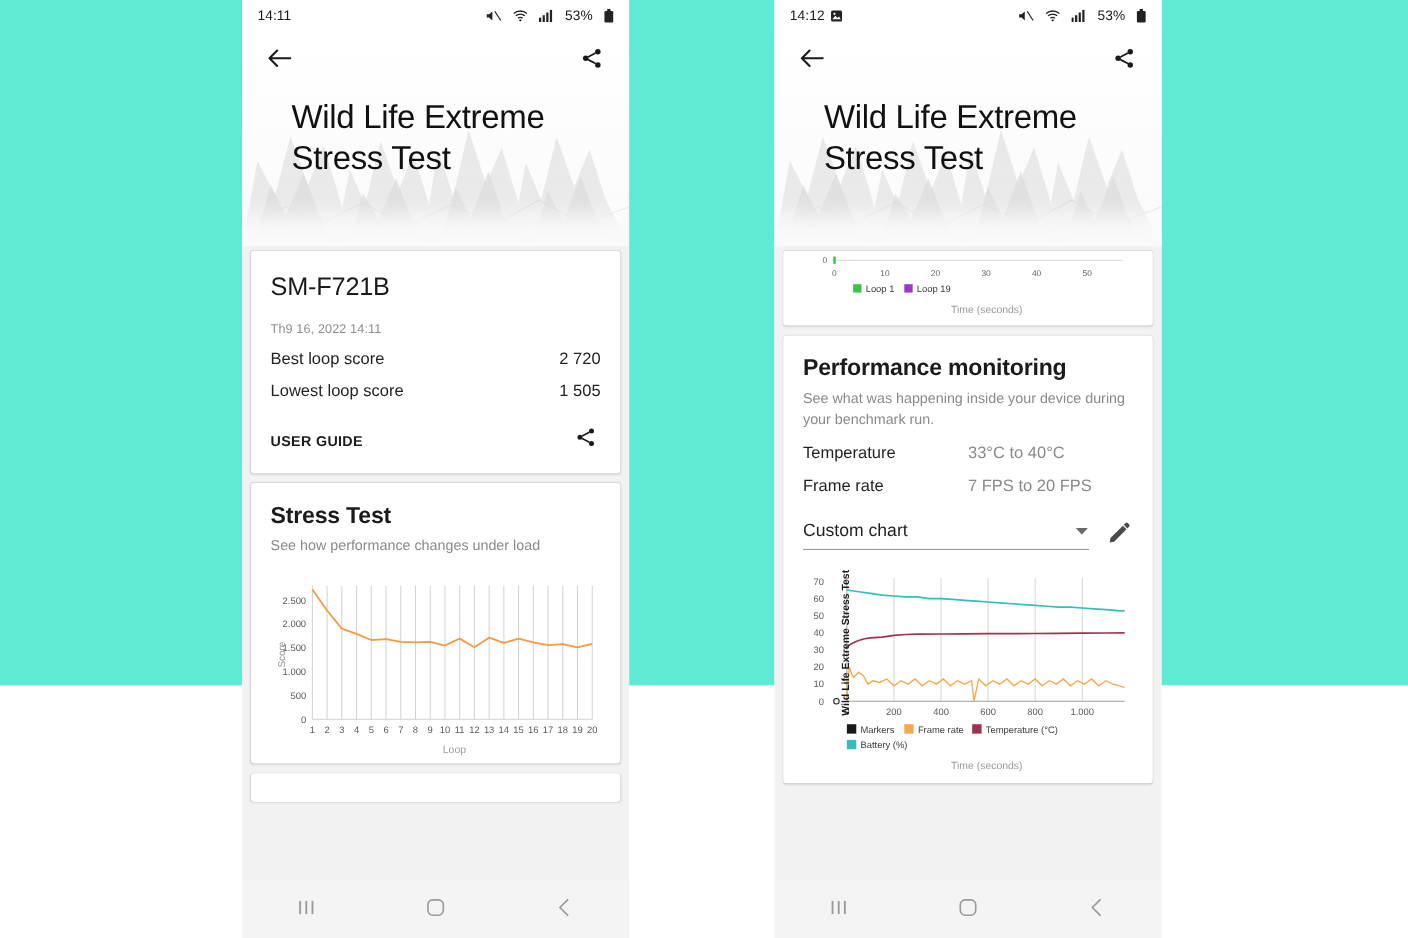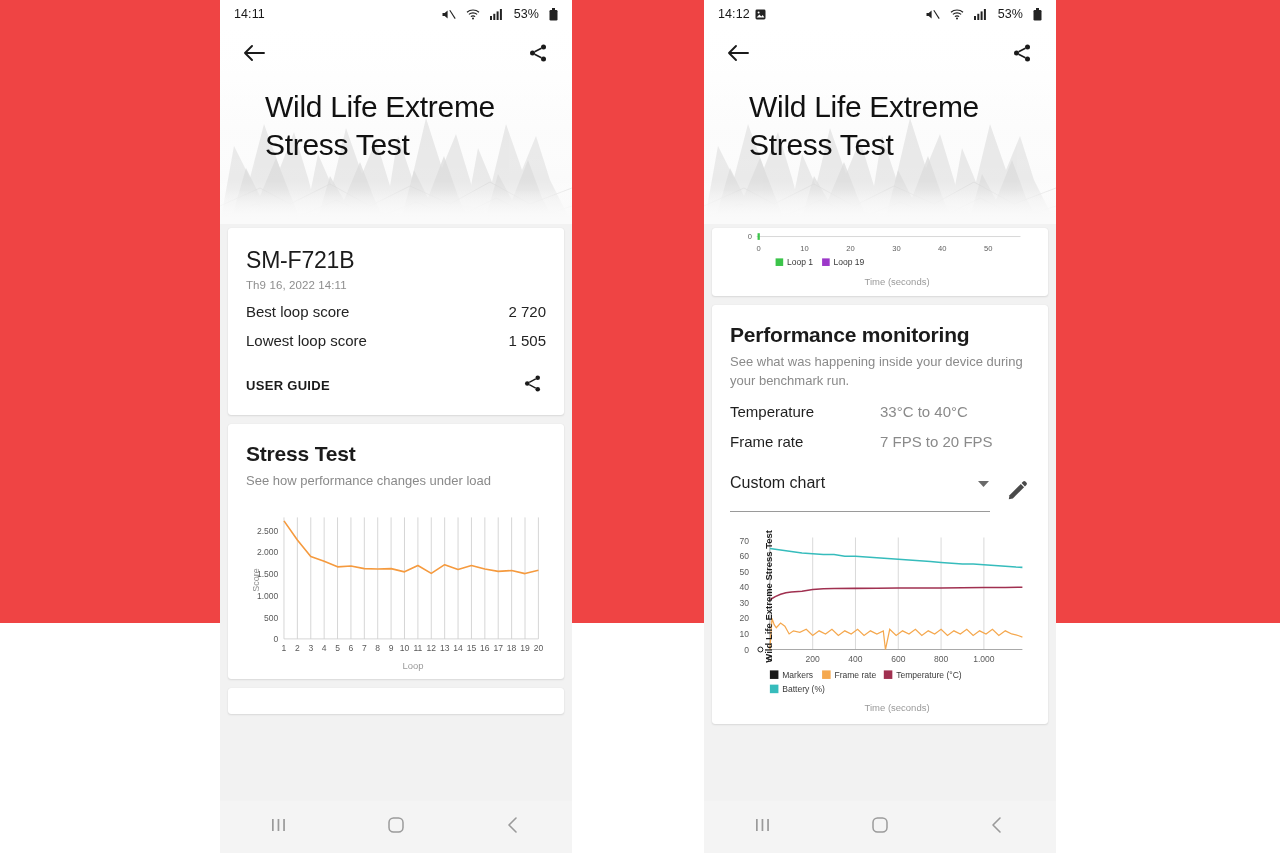--- a/index.html
+++ b/index.html
@@ -2,21 +2,21 @@
 <html><head>
 <meta charset="utf-8">
 <style>
   * { box-sizing: border-box; margin: 0; padding: 0; }
   html, body {
     width: 1280px; height: 853px;
     background: #ffffff;
     font-family: "Liberation Sans", sans-serif;
     overflow: hidden;
   }
-  .stage { position: relative; width: 1280px; height: 623px; background:#ef4444; }
+  .stage { position: relative; width: 1280px; height: 623px; background:#5eead4; }
 
   .phone {
     position: absolute; top: 0; width: 352px; height: 853px;
     background: #fafafa; overflow: hidden;
     display: flex; flex-direction: column;
   }
   .phone-left  { left: 220px; }
   .phone-right { left: 704px; }
 
   
@@ -59,21 +59,21 @@
     overflow: hidden; padding: 4px 8px 0 8px;
   }
   .card {
     background: #ffffff; border-radius: 3px;
     box-shadow: 0 1px 2px rgba(0,0,0,.10), 0 0 1px rgba(0,0,0,.10);
     margin-bottom: 9px; padding: 0 18px;
   }
 
   
   .dev-name { font-size: 23px; color: #1b1b1b; padding-top: 19px; letter-spacing: -.2px; }
-  .dev-date { font-size: 11.5px; color: #8e8e8e; margin-top: 5px; letter-spacing: .1px; }
+  .dev-date { font-size: 11.5px; color: #8e8e8e; margin-top: 20px; letter-spacing: .1px; }
   .kv-row {
     display: flex; justify-content: space-between; align-items: baseline;
     font-size: 15px; color: #232323; padding: 12px 0 0 0;
   }
   .kv-row .v { color: #232323; }
   .guide-row {
     display: flex; justify-content: space-between; align-items: center;
     padding: 22px 0 16px 0;
   }
   .guide-label { font-size: 13px; font-weight: bold; color: #1b1b1b; letter-spacing: .3px; }
@@ -86,21 +86,21 @@
 
   
   .perf-row {
     display: flex; font-size: 15px; color: #1f1f1f; padding-top: 13px;
   }
   .perf-row .pk { width: 150px; }
   .perf-row .pv { color: #8a8a8a; }
 
   .select-row { display: flex; align-items: center; gap: 14px; padding: 24px 0 0 0; }
   .select-box {
-    flex: 1 1 auto; border-bottom: 1px solid #9a9a9a; padding-bottom: 19px;
+    flex: 1 1 auto; border-bottom: 1px solid #9a9a9a; padding-bottom: 7px;
     display: flex; align-items: center; justify-content: space-between;
   }
   .select-val { font-size: 16px; color: #1f1f1f; }
   .pencil { width: 26px; height: 26px; display:flex; align-items:center; justify-content:center; }
 
   
   .card-partial { padding-top: 0; }
   .axis-text { font-size: 9px; fill: #5a5a5a; font-family: "Liberation Sans", sans-serif; }
   .axis-text-sm { font-size: 8px; fill: #5f5f5f; font-family: "Liberation Sans", sans-serif; }
   .legend-text { font-size: 9px; fill: #3a3a3a; font-family: "Liberation Sans", sans-serif; }

